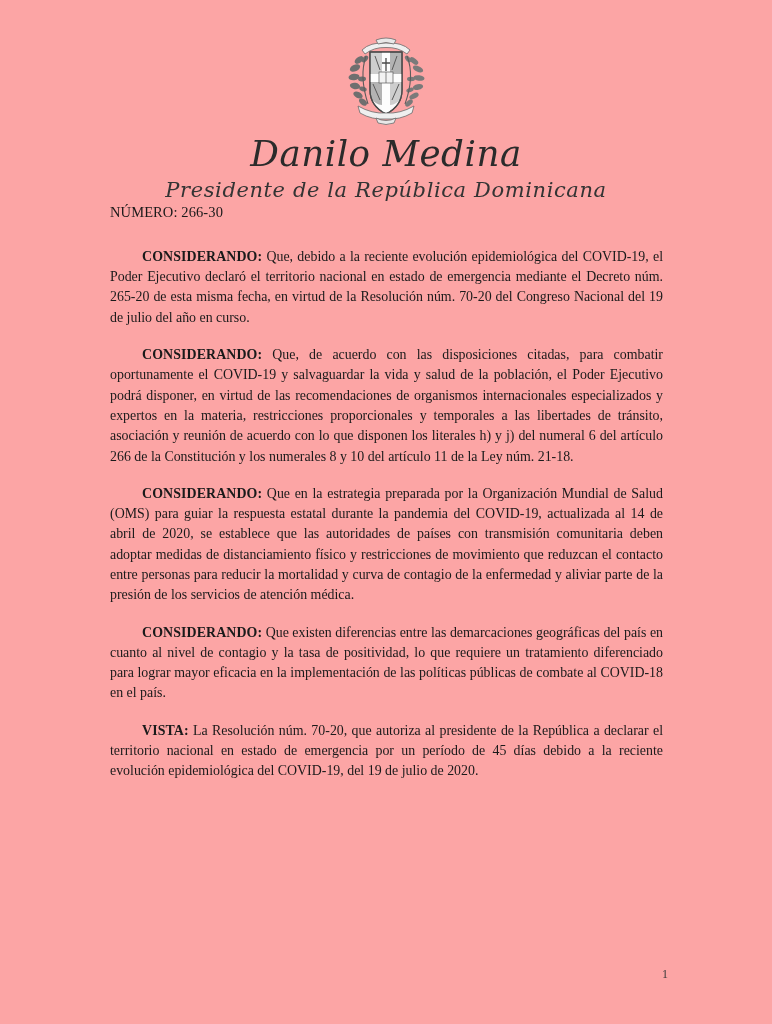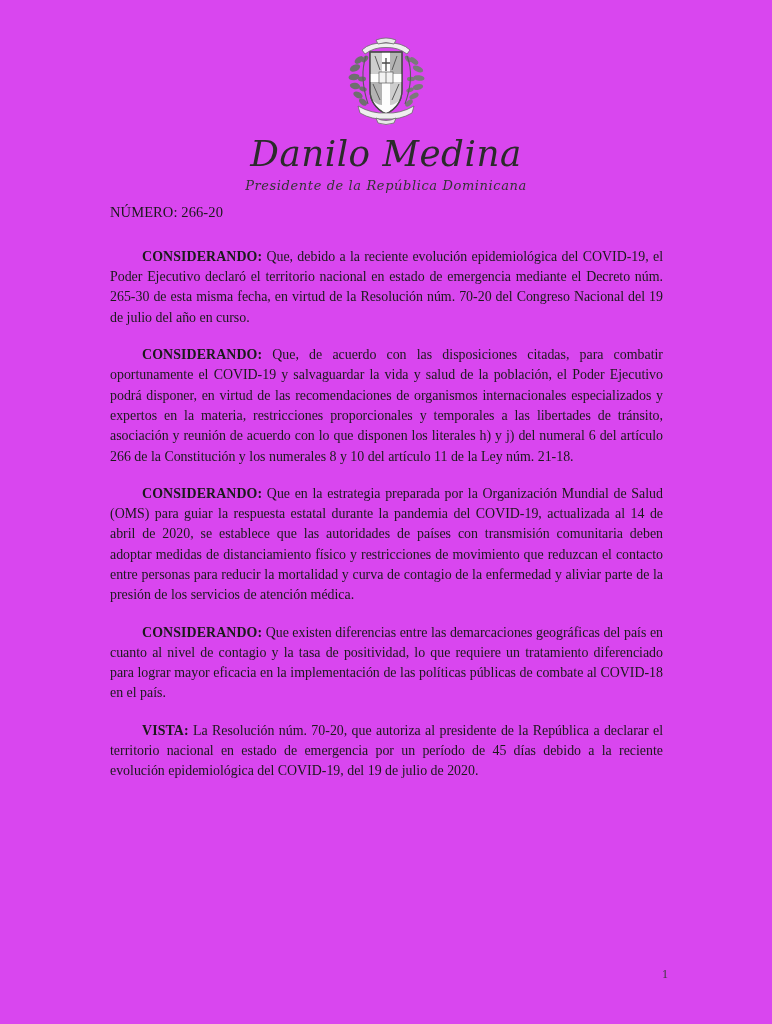--- a/index.html
+++ b/index.html
@@ -16,21 +16,21 @@
     overflow: hidden;
     position: relative;
   }
 
   .page {
     position: relative;
     width: 772px;
     height: 1024px;
     box-sizing: border-box;
     padding: 0;
-    background: #d946ef;
+    background: #fca5a5;
   }
 
   
   .letterhead {
     padding-top: 34px;
     text-align: center;
   }
 
   .crest {
     width: 108px;
@@ -48,21 +48,21 @@
     color: #2b2b2b;
     line-height: 1.05;
     margin-top: 6px;
     transform: scaleX(1.02);
   }
 
   .script-subtitle {
     font-family: "DejaVu Serif", "Liberation Serif", serif;
     font-style: italic;
     font-weight: 400;
-    font-size: 13px;
+    font-size: 21px;
     letter-spacing: 0.6px;
     color: #343434;
     margin-top: 5px;
     text-align: center;
   }
 
   
   .body-area {
     position: absolute;
     left: 110px;
@@ -172,25 +172,25 @@
     </svg>
 
     <div class="script-name">Danilo Medina</div>
     <div class="script-subtitle">Presidente de la República Dominicana</div>
   </div>
 
   <div class="body-area">
 
     <div class="numero-line">
       <span class="lbl">NÚMERO:</span>
-      <span>266-20</span>
+      <span>266-30</span>
     </div>
 
     <p class="clause">
-      <span class="kw">CONSIDERANDO:</span><span> Que, debido a la reciente evolución epidemiológica del COVID-19, el Poder Ejecutivo declaró el territorio nacional en estado de emergencia mediante el Decreto núm. 265-30 de esta misma fecha, en virtud de la Resolución núm. 70-20 del Congreso Nacional del 19 de julio del año en curso.</span>
+      <span class="kw">CONSIDERANDO:</span><span> Que, debido a la reciente evolución epidemiológica del COVID-19, el Poder Ejecutivo declaró el territorio nacional en estado de emergencia mediante el Decreto núm. 265-20 de esta misma fecha, en virtud de la Resolución núm. 70-20 del Congreso Nacional del 19 de julio del año en curso.</span>
     </p>
 
     <p class="clause">
       <span class="kw">CONSIDERANDO:</span><span> Que, de acuerdo con las disposiciones citadas, para combatir oportunamente el COVID-19 y salvaguardar la vida y salud de la población, el Poder Ejecutivo podrá disponer, en virtud de las recomendaciones de organismos internacionales especializados y expertos en la materia, restricciones proporcionales y temporales a las libertades de tránsito, asociación y reunión de acuerdo con lo que disponen los literales h) y j) del numeral 6 del artículo 266 de la Constitución y los numerales 8 y 10 del artículo 11 de la Ley núm. 21-18.</span>
     </p>
 
     <p class="clause">
       <span class="kw">CONSIDERANDO:</span><span> Que en la estrategia preparada por la Organización Mundial de Salud (OMS) para guiar la respuesta estatal durante la pandemia del COVID-19, actualizada al 14 de abril de 2020, se establece que las autoridades de países con transmisión comunitaria deben adoptar medidas de distanciamiento físico y restricciones de movimiento que reduzcan el contacto entre personas para reducir la mortalidad y curva de contagio de la enfermedad y aliviar parte de la presión de los servicios de atención médica.</span>
     </p>
 

